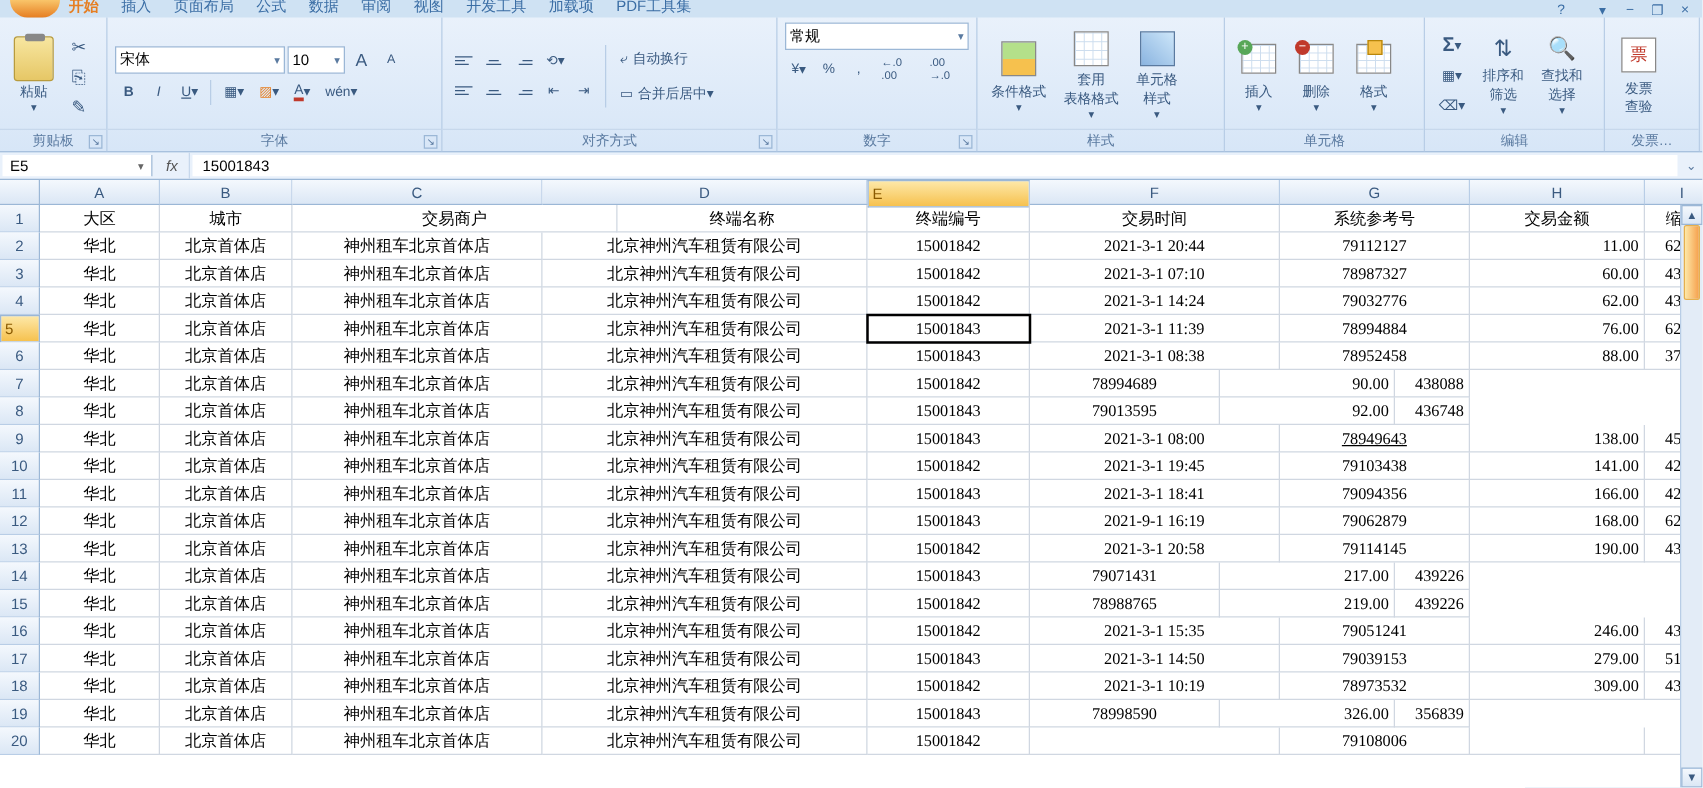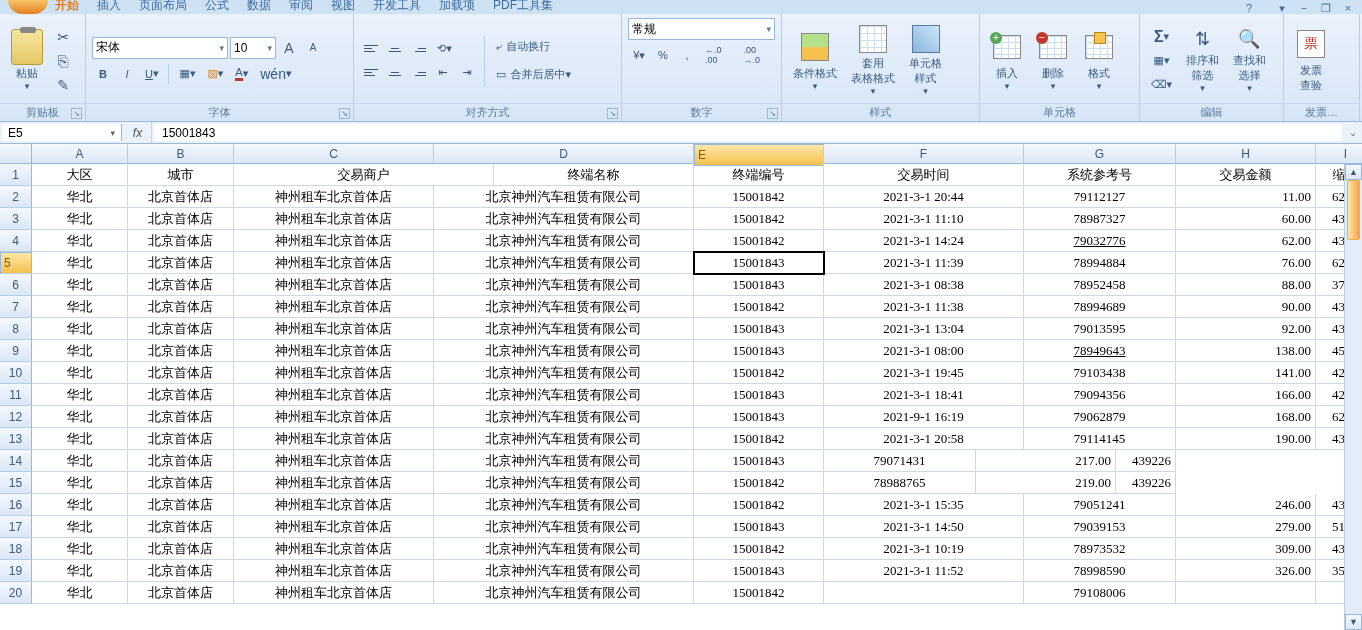--- a/index.html
+++ b/index.html
@@ -179,21 +179,21 @@
           </div>
         <div class="rbtn small">
             <span style="color:#e67e22">▨</span>
             <span class="dd">▾</span>
           </div>
         <div class="rbtn small">
             <span style="border-bottom:3px solid #c0392b">A</span>
             <span class="dd">▾</span>
           </div>
         <div class="rbtn small">
-            <span style="font-size:14px">wén</span>
+            <span style="font-size:11px">wén</span>
             <span class="dd">▾</span>
           </div>
       </div>
     </div>
     <div class="group-label">
         <span>字体</span>
         <span class="dlaunch">↘</span>
       </div>
   </div>
 
@@ -479,33 +479,33 @@
         <div class="cell c6" style="width: 152px;">79112127</div>
         <div class="cell c7" style="width: 140px;">11.00</div>
         <div class="cell c8" style="width: 60px;">622623</div>
       </div>
       <div class="row">
         <div class="cell c0" style="width: 96px;">华北</div>
         <div class="cell c1" style="width: 106px;">北京首体店</div>
         <div class="cell c2" style="width: 200px;">神州租车北京首体店</div>
         <div class="cell c3" style="width: 260px;">北京神州汽车租赁有限公司</div>
         <div class="cell c4" style="width: 130px;">15001842</div>
-        <div class="cell c5" style="width: 200px;">2021-3-1 11:10</div>
+        <div class="cell c5" style="width: 200px;">2021-3-1 07:10</div>
         <div class="cell c6" style="width: 152px;">78987327</div>
         <div class="cell c7" style="width: 140px;">60.00</div>
         <div class="cell c8" style="width: 60px;">439226</div>
       </div>
       <div class="row">
         <div class="cell c0" style="width: 96px;">华北</div>
         <div class="cell c1" style="width: 106px;">北京首体店</div>
         <div class="cell c2" style="width: 200px;">神州租车北京首体店</div>
         <div class="cell c3" style="width: 260px;">北京神州汽车租赁有限公司</div>
         <div class="cell c4" style="width: 130px;">15001842</div>
         <div class="cell c5" style="width: 200px;">2021-3-1 14:24</div>
-        <div class="cell c6" style="width: 152px; text-decoration: underline;">79032776</div>
+        <div class="cell c6" style="width: 152px;">79032776</div>
         <div class="cell c7" style="width: 140px;">62.00</div>
         <div class="cell c8" style="width: 60px;">439226</div>
       </div>
       <div class="row">
         <div class="cell c0" style="width: 96px;">华北</div>
         <div class="cell c1" style="width: 106px;">北京首体店</div>
         <div class="cell c2" style="width: 200px;">神州租车北京首体店</div>
         <div class="cell c3" style="width: 260px;">北京神州汽车租赁有限公司</div>
         <div class="cell c4 active" style="width: 130px;">15001843</div>
         <div class="cell c5" style="width: 200px;">2021-3-1 11:39</div>
@@ -523,32 +523,30 @@
         <div class="cell c6" style="width: 152px;">78952458</div>
         <div class="cell c7" style="width: 140px;">88.00</div>
         <div class="cell c8" style="width: 60px;">370246</div>
       </div>
       <div class="row">
         <div class="cell c0" style="width: 96px;">华北</div>
         <div class="cell c1" style="width: 106px;">北京首体店</div>
         <div class="cell c2" style="width: 200px;">神州租车北京首体店</div>
         <div class="cell c3" style="width: 260px;">北京神州汽车租赁有限公司</div>
         <div class="cell c4" style="width: 130px;">15001842</div>
-        <div class="cell c5" style="width: 200px;">2021-3-1 11:38</div>
         <div class="cell c6" style="width: 152px;">78994689</div>
         <div class="cell c7" style="width: 140px;">90.00</div>
         <div class="cell c8" style="width: 60px;">438088</div>
       </div>
       <div class="row">
         <div class="cell c0" style="width: 96px;">华北</div>
         <div class="cell c1" style="width: 106px;">北京首体店</div>
         <div class="cell c2" style="width: 200px;">神州租车北京首体店</div>
         <div class="cell c3" style="width: 260px;">北京神州汽车租赁有限公司</div>
         <div class="cell c4" style="width: 130px;">15001843</div>
-        <div class="cell c5" style="width: 200px;">2021-3-1 13:04</div>
         <div class="cell c6" style="width: 152px;">79013595</div>
         <div class="cell c7" style="width: 140px;">92.00</div>
         <div class="cell c8" style="width: 60px;">436748</div>
       </div>
       <div class="row">
         <div class="cell c0" style="width: 96px;">华北</div>
         <div class="cell c1" style="width: 106px;">北京首体店</div>
         <div class="cell c2" style="width: 200px;">神州租车北京首体店</div>
         <div class="cell c3" style="width: 260px;">北京神州汽车租赁有限公司</div>
         <div class="cell c4" style="width: 130px;">15001843</div>
@@ -653,21 +651,20 @@
         <div class="cell c6" style="width: 152px;">78973532</div>
         <div class="cell c7" style="width: 140px;">309.00</div>
         <div class="cell c8" style="width: 60px;">439226</div>
       </div>
       <div class="row">
         <div class="cell c0" style="width: 96px;">华北</div>
         <div class="cell c1" style="width: 106px;">北京首体店</div>
         <div class="cell c2" style="width: 200px;">神州租车北京首体店</div>
         <div class="cell c3" style="width: 260px;">北京神州汽车租赁有限公司</div>
         <div class="cell c4" style="width: 130px;">15001843</div>
-        <div class="cell c5" style="width: 200px;">2021-3-1 11:52</div>
         <div class="cell c6" style="width: 152px;">78998590</div>
         <div class="cell c7" style="width: 140px;">326.00</div>
         <div class="cell c8" style="width: 60px;">356839</div>
       </div>
       <div class="row">
         <div class="cell c0" style="width: 96px;">华北</div>
         <div class="cell c1" style="width: 106px;">北京首体店</div>
         <div class="cell c2" style="width: 200px;">神州租车北京首体店</div>
         <div class="cell c3" style="width: 260px;">北京神州汽车租赁有限公司</div>
         <div class="cell c4" style="width: 130px;">15001842</div>

